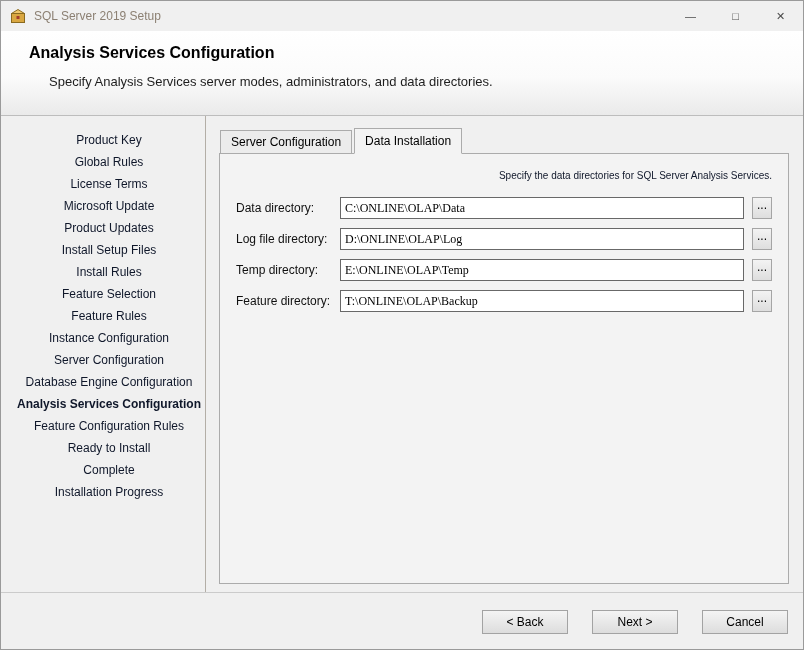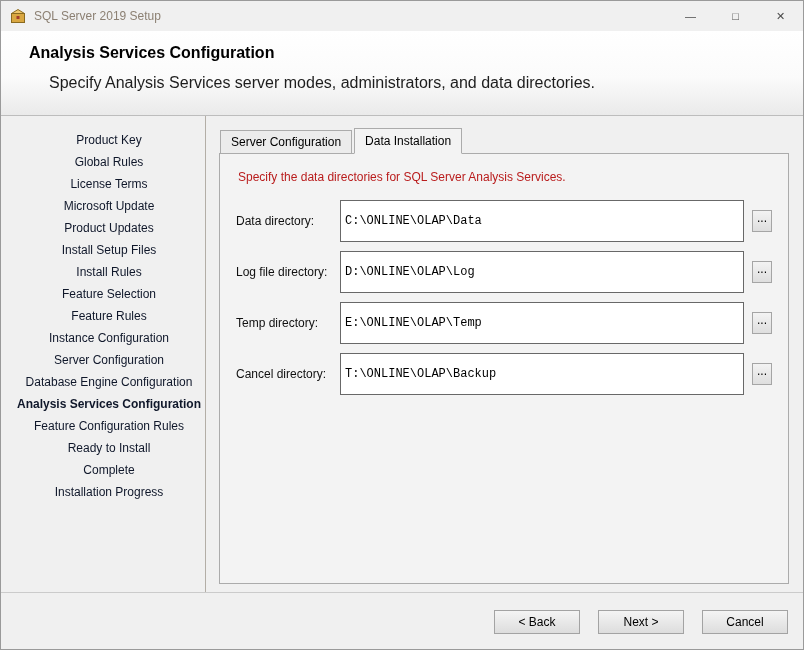--- a/index.html
+++ b/index.html
@@ -23,21 +23,21 @@
   }
 
   
   .header {
     flex:0 0 85px; box-sizing:border-box;
     background:linear-gradient(180deg,#ffffff 0%,#fbfbfb 55%,#eaeaea 100%);
     border-bottom:1px solid #bdbdbd;
     padding:13px 0 0 28px;
   }
   .header h1 { margin:0; font-size:16px; font-weight:bold; color:#000; }
-  .header p { margin:12px 0 0 20px; font-size:16px; color:#1d1d1d; }
+  .header p { margin:12px 0 0 20px; font-size:13px; color:#1d1d1d; }
 
   
   .body { flex:1; display:flex; min-height:0; }
 
   .sidebar {
     flex:0 0 205px; box-sizing:border-box;
     border-right:1px solid #b3aea6;
     padding:13px 0 0 12px;
   }
   .side-item { font-size:12px; line-height:22px; color:#0f172a; white-space:nowrap;text-align:center; }
@@ -55,41 +55,41 @@
   .tab + .tab { margin-left:2px; }
   .tab.active {
     background:#f3f3f3; border-bottom-color:#f3f3f3;
     z-index:3; padding-top:5px; padding-bottom:5px;
   }
 
   .tab-panel {
     flex:1; border:1px solid #ababab; background:#f3f3f3;
     padding:10px 16px 12px 16px; position:relative;
   }
-  .instruction { font-size:12px; color:#b91c1c; margin:6px 0 16px 2px; }
+  .instruction { font-size:10px; color:#0f172a; margin:6px 0 16px 2px;text-align:right; }
 
   .field-row { display:flex; align-items:center; margin-bottom:9px; }
   .field-row label { flex:0 0 104px; font-size:12px; color:#101010; }
   .field-row input {
     flex:0 0 auto; width:394px; height:16px;
     border:1px solid #686868; background:#ffffff;
-    font-size:12px; padding:12px 4px; font-family:Liberation Mono, monospace; color:#000;
+    font-size:12px; padding:2px 4px; font-family:Liberation Serif, serif; color:#000;
   }
   .browse-btn {
     margin-left:8px; width:30px; height:22px;
     border:1px solid #a5a5a5; background:linear-gradient(#f3f3f3,#dedede);
     font-size:12px; line-height:8px; padding:0 0 7px 0;
     font-family:inherit; color:#000; cursor:default;
   }
 
   
   .footer {
     flex:0 0 57px; box-sizing:border-box;
     display:flex; justify-content:flex-end; align-items:flex-start;
-    gap:18px; padding:17px 15px 0 0;
+    gap:24px; padding:17px 15px 0 0;
     border-top:1px solid #cbcbcb; background:#f0f0f0;
   }
   .btn {
     width:86px; height:24px; font-size:12px; font-family:inherit; color:#000;
     border:1px solid #a3a3a3; background:linear-gradient(#f4f4f4,#dddddd); cursor:default;
   }
 </style>
 </head>
 <body>
 
@@ -159,21 +159,21 @@
           <button class="browse-btn">...</button>
         </div>
 
         <div class="field-row">
           <label>Temp directory:</label>
           <input type="text" value="E:\ONLINE\OLAP\Temp" style="">
           <button class="browse-btn">...</button>
         </div>
 
         <div class="field-row">
-          <label>Cancel directory:</label>
+          <label>Feature directory:</label>
           <input type="text" value="T:\ONLINE\OLAP\Backup" style="">
           <button class="browse-btn">...</button>
         </div>
       </div>
     </div>
   </div>
 
   <div class="footer">
     <button class="btn">&lt; Back</button>
     <button class="btn">Next &gt;</button>

